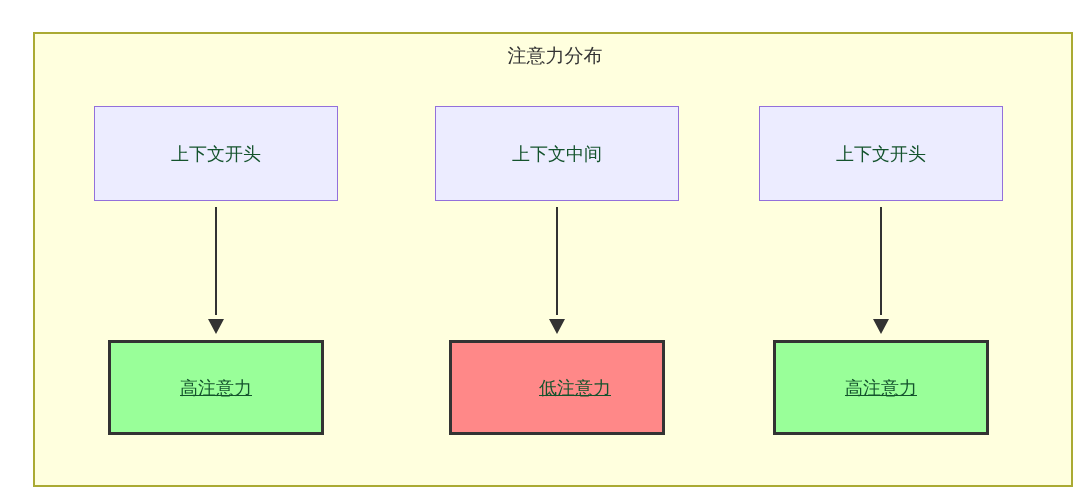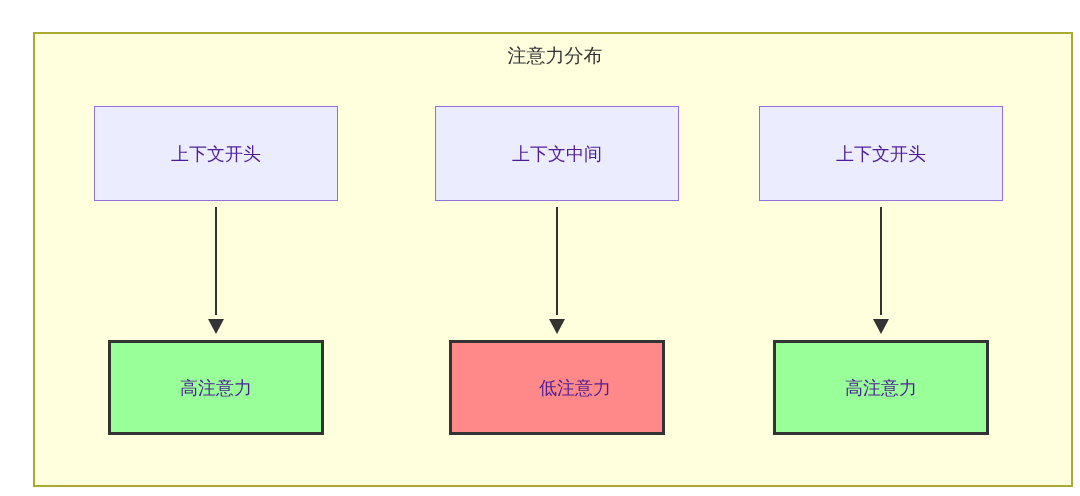--- a/index.html
+++ b/index.html
@@ -35,32 +35,33 @@
     align-items: center;
   }
   .col-1 { left: 57px; }
   .col-2 { left: 398px; justify-content: center; }
   .col-3 { left: 722px; }
   .node {
     display: flex;
     align-items: center;
     justify-content: center;
     font-size: 18px;
-    color: #4c1d95;
+    color: #14532d;
   }
   .node-source {
     width: 244px;
     height: 95px;
     background: #ececff;
     border: 1px solid #9370db;
   }
   .node-target {
     width: 216px;
     height: 95px;
     border: 3px solid #333333;
+    text-decoration: underline;
   }
   .edge-arrow {
     height: 131px;
     display: flex;
     flex-direction: column;
     align-items: center;
   }
   .edge-line {
     width: 2px;
     flex: 1;

